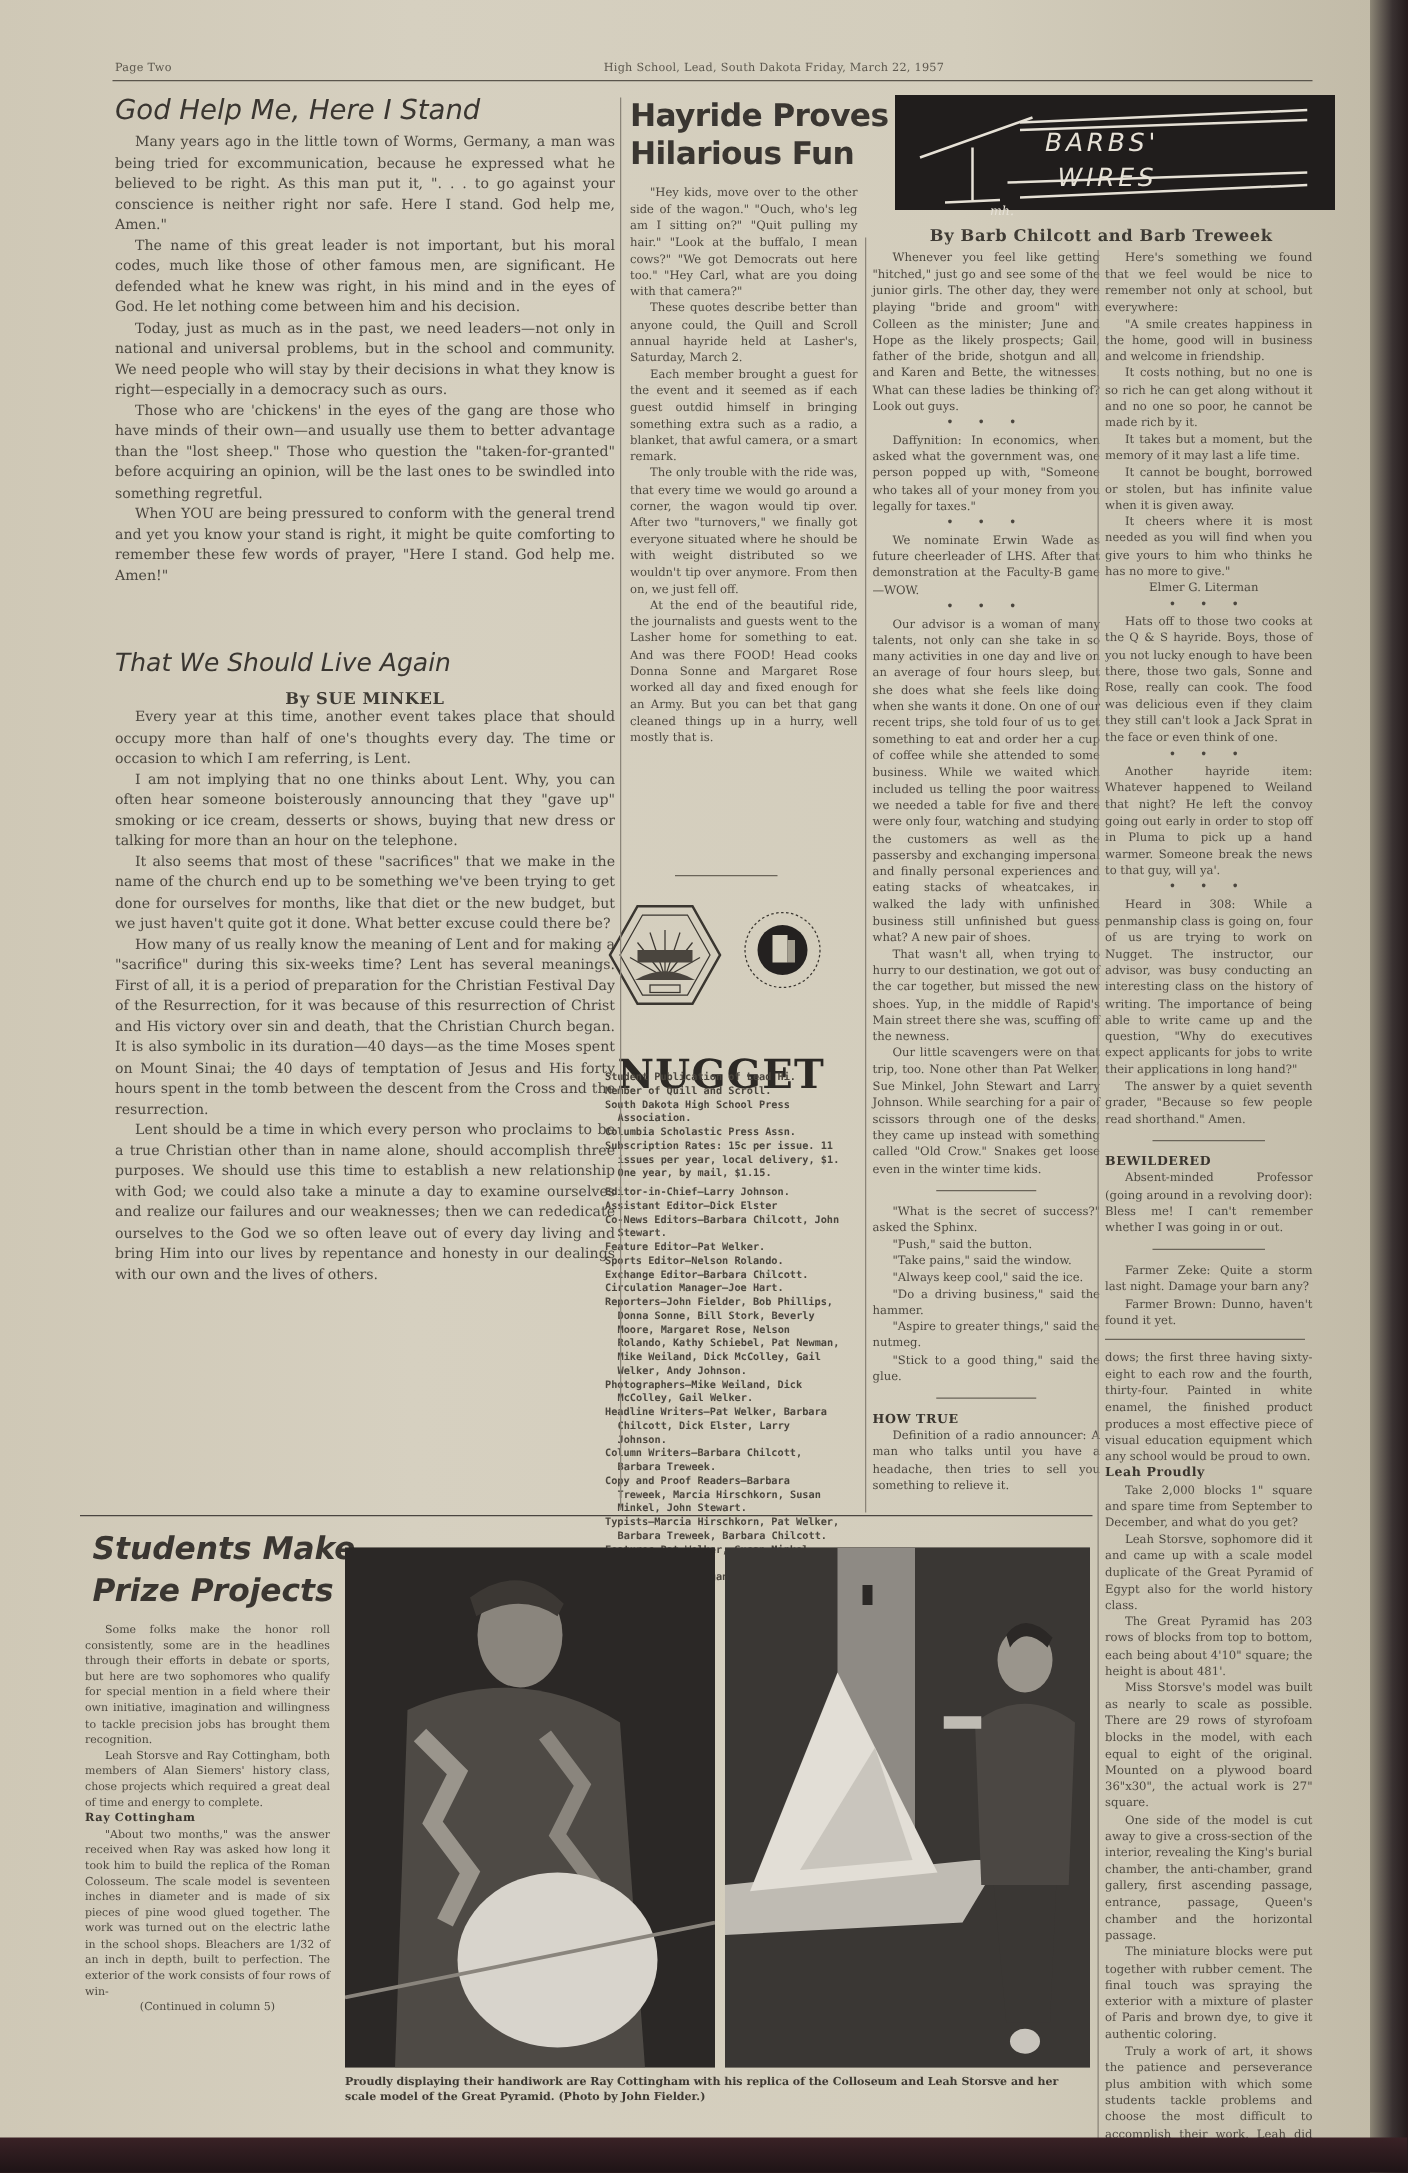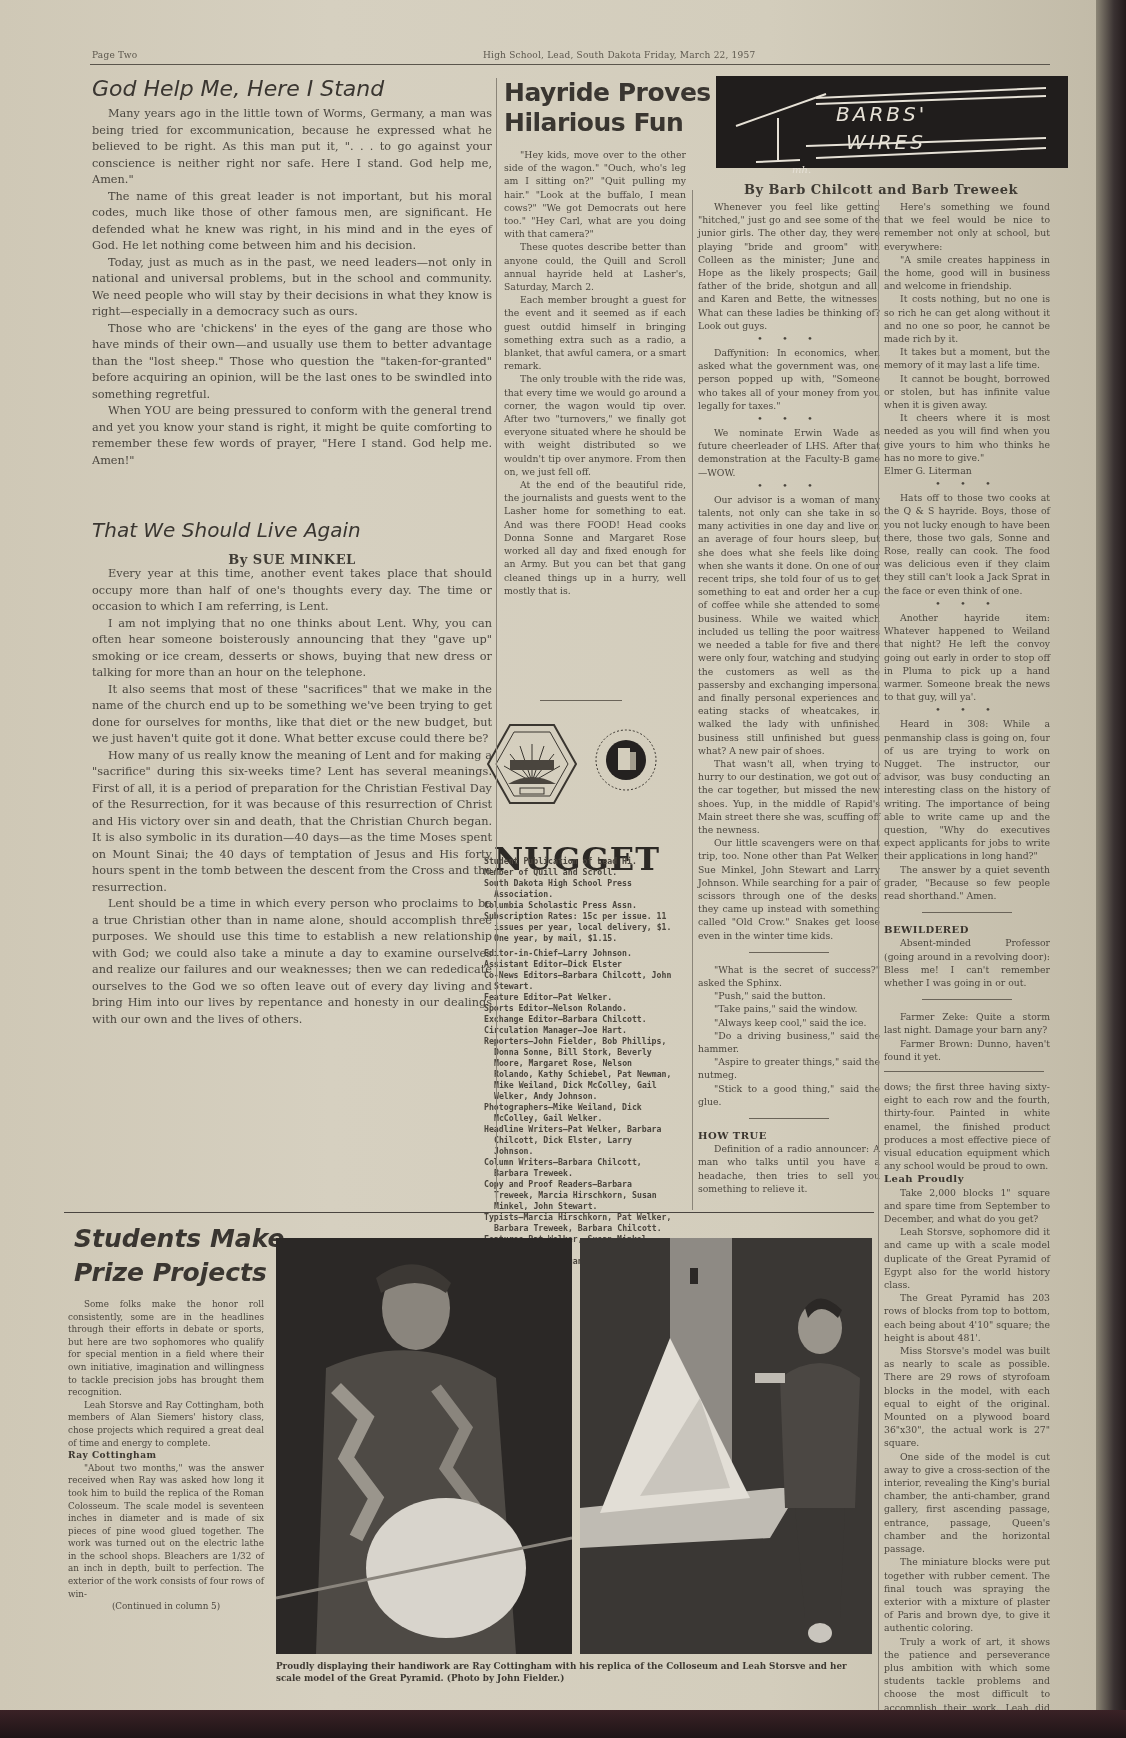--- a/index.html
+++ b/index.html
@@ -191,21 +191,21 @@
     <p>Definition of a radio announcer: A man who talks until you have a headache, then tries to sell you something to relieve it.</p>
   </div>
 
   <div class="col small" style="left:884px; top:200px; width:166px;">
     <p>Here's something we found that we feel would be nice to remember not only at school, but everywhere:</p>
     <p>"A smile creates happiness in the home, good will in business and welcome in friendship.</p>
     <p>It costs nothing, but no one is so rich he can get along without it and no one so poor, he cannot be made rich by it.</p>
     <p>It takes but a moment, but the memory of it may last a life time.</p>
     <p>It cannot be bought, borrowed or stolen, but has infinite value when it is given away.</p>
     <p>It cheers where it is most needed as you will find when you give yours to him who thinks he has no more to give."</p>
-    <div style="text-align:left; padding-right:8px;">Elmer G. Literman</div>
+    <div style="text-align:center; padding-right:8px;">Elmer G. Literman</div>
     <div class="dots">• • •</div>
     <p>Hats off to those two cooks at the Q &amp; S hayride. Boys, those of you not lucky enough to have been there, those two gals, Sonne and Rose, really can cook. The food was delicious even if they claim they still can't look a Jack Sprat in the face or even think of one.</p>
     <div class="dots">• • •</div>
     <p>Another hayride item: Whatever happened to Weiland that night? He left the convoy going out early in order to stop off in Pluma to pick up a hand warmer. Someone break the news to that guy, will ya'.</p>
     <div class="dots">• • •</div>
     <p>Heard in 308: While a penmanship class is going on, four of us are trying to work on Nugget. The instructor, our advisor, was busy conducting an interesting class on the history of writing. The importance of being able to write came up and the question, "Why do executives expect applicants for jobs to write their applications in long hand?"</p>
     <p>The answer by a quiet seventh grader, "Because so few people read shorthand." Amen.</p>
     <div class="sep" style="width:90px;"></div>
     <div class="subhead">BEWILDERED</div>
     <p>Absent-minded Professor (going around in a revolving door): Bless me! I can't remember whether I was going in or out.</p>

